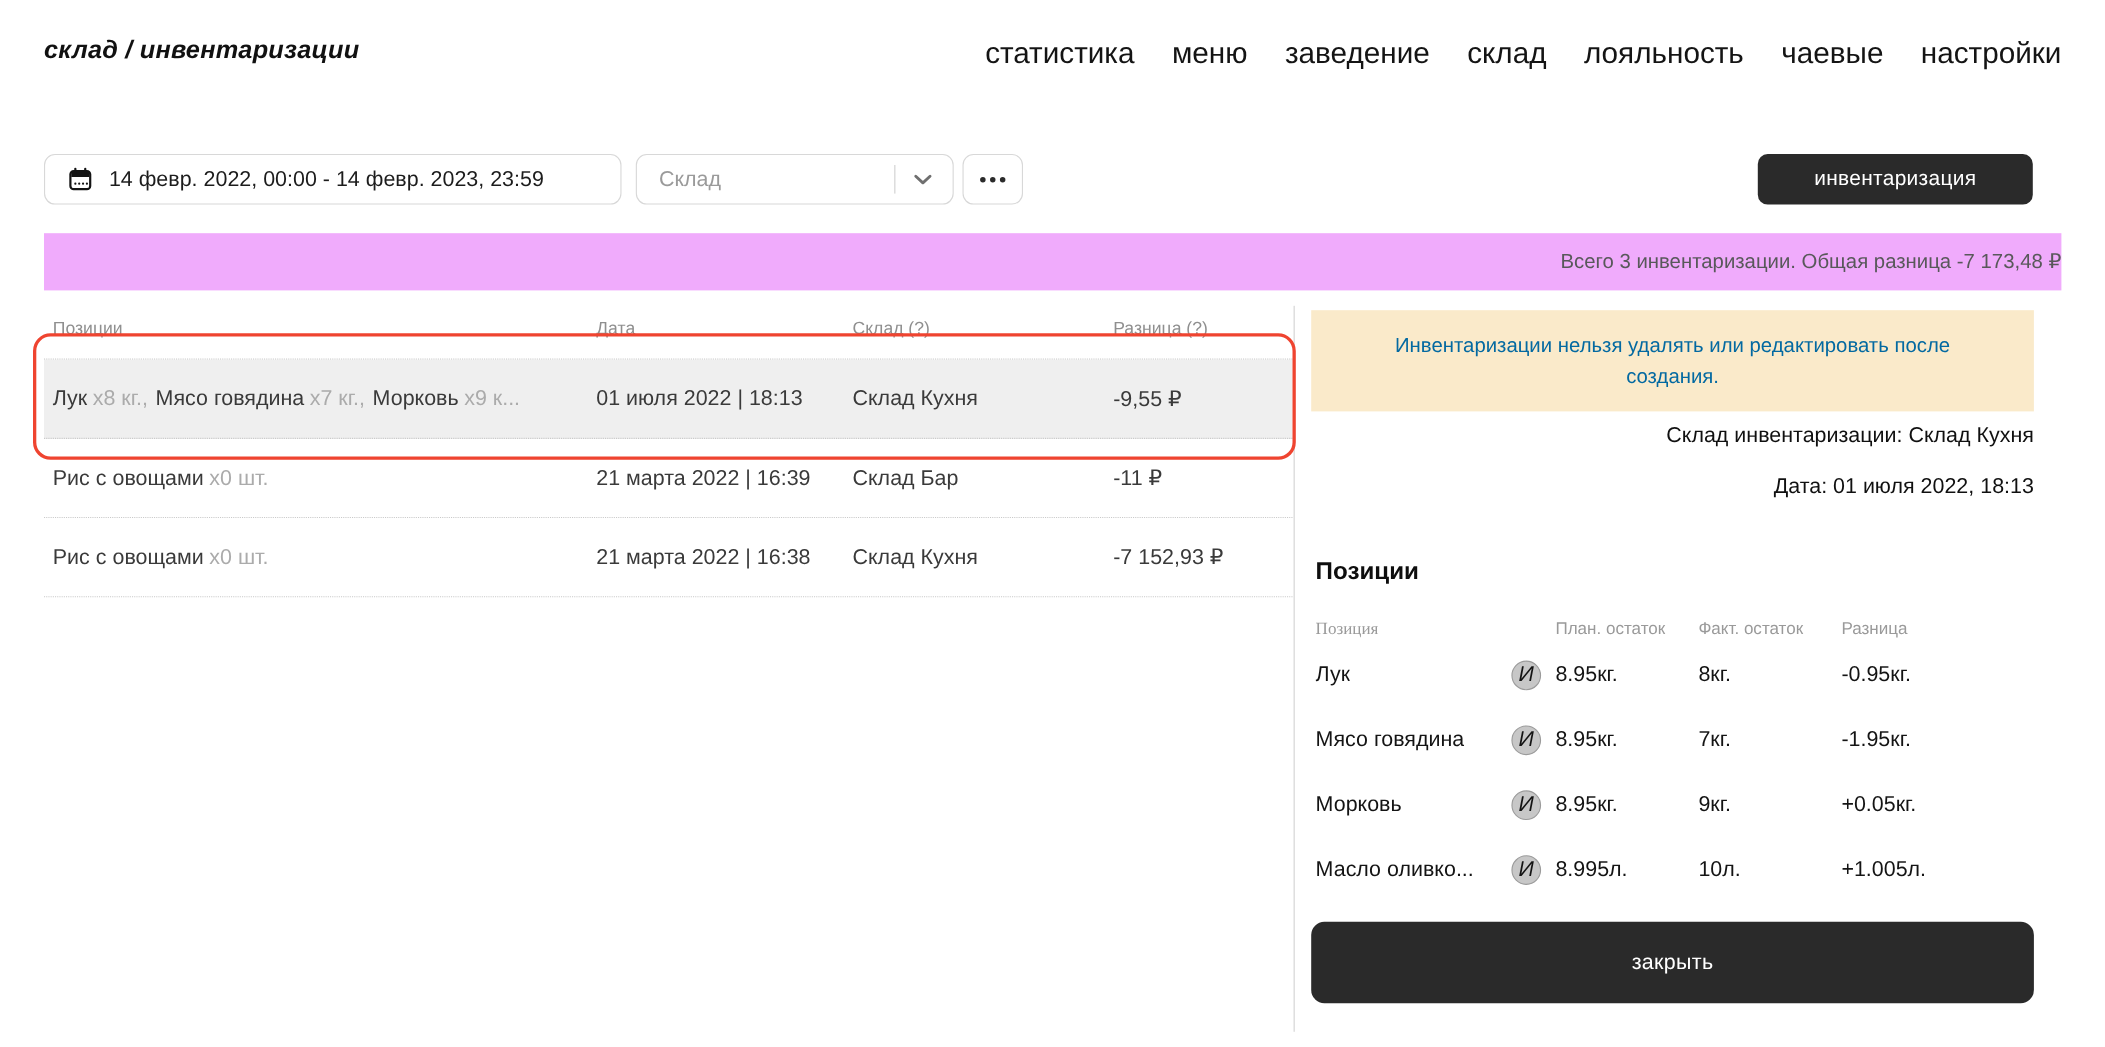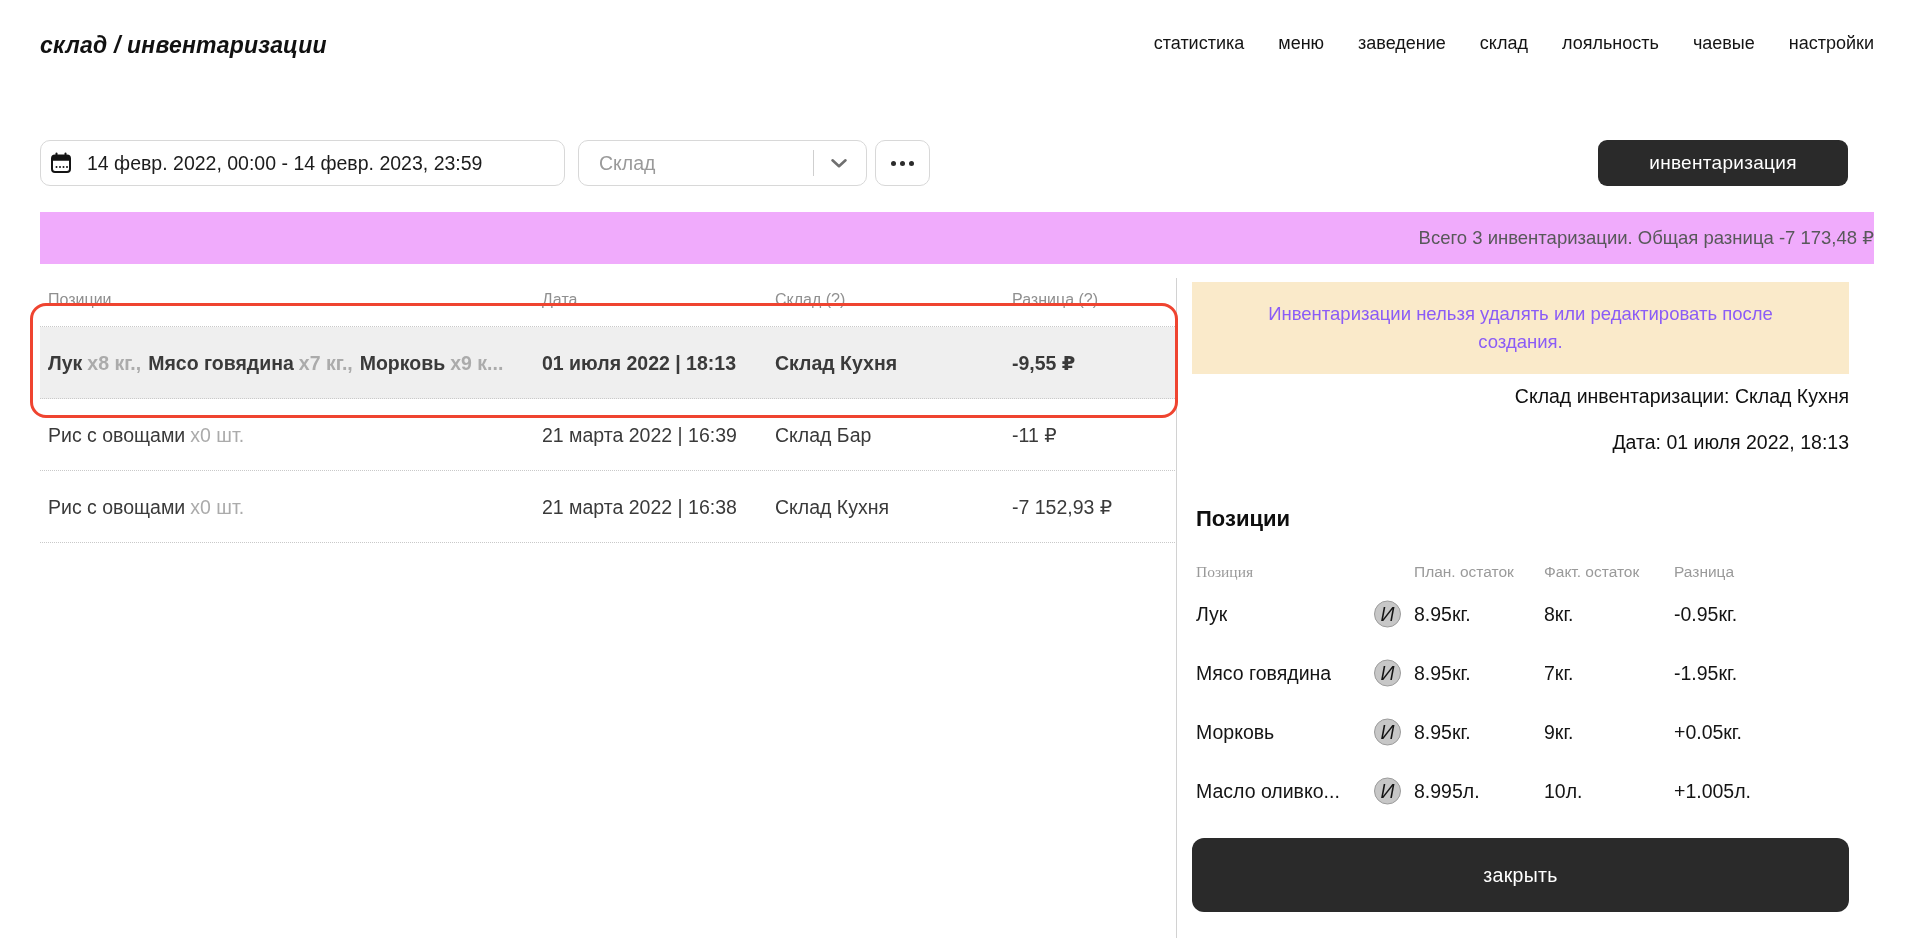--- a/index.html
+++ b/index.html
@@ -3,64 +3,64 @@
 <meta charset="utf-8">
 <style>
   * { margin:0; padding:0; box-sizing:border-box; }
   html,body { background:#ffffff; }
   body { font-family:"Liberation Sans","DejaVu Sans",sans-serif; color:#2e2e2e; }
   .screen { position:relative; width:1914px; height:952px; background:#fff; overflow:hidden; }
 
   
   .page-title { position:absolute; left:40px; top:32px; font-size:23px; font-weight:700; color:#111; letter-spacing:.2px;font-style:italic; }
   .main-nav { position:absolute; right:40px; top:33px; display:flex; gap:34px; }
-  .main-nav a { font-size:18px; color:#141414; text-decoration:none; cursor:pointer; }
+  .main-nav a { font-size:27px; color:#141414; text-decoration:none; cursor:pointer; }
 
   
   .filter-row { position:absolute; left:0; top:140px; width:100%; height:46px; }
   .ctrl { position:absolute; top:0; height:46px; border:1px solid #d8d8d8; border-radius:10px; background:#fff; display:flex; align-items:center; }
-  .date-btn { left:40px; width:525px; padding-left:8px; gap:14px; cursor:pointer; }
+  .date-btn { left:40px; width:525px; padding-left:20px; gap:14px; cursor:pointer; }
   .date-btn .dtext { font-size:19.5px; color:#1c1c1c; white-space:nowrap; }
   .wh-select { left:578px; width:289px; padding-left:20px; cursor:pointer; }
   .wh-select .ph { font-size:19.5px; color:#9a9a9a; flex:1; }
   .wh-select .vsep { width:1px; height:26px; background:#cfcfcf; margin-right:12px; }
   .wh-select .chev { margin-right:14px; display:flex; }
   .more-btn { left:875px; width:55px; justify-content:center; gap:4px; cursor:pointer; }
   .more-btn i { width:5px; height:5px; border-radius:50%; background:#2b2b2b; display:block; }
   .dark-btn { background:#2a2a2a; color:#fff; border:none; border-radius:9px; font-family:inherit; cursor:pointer; }
   .inv-btn { position:absolute; left:1598px; top:0; width:250px; height:46px; font-size:19px; letter-spacing:.3px; }
 
   
   .summary-bar { position:absolute; left:40px; top:212px; width:1834px; height:52px; background:#f0abfc; display:flex; align-items:center; justify-content:flex-end; }
   .summary-bar span { font-size:18.5px; color:#58585a; }
 
   
   .list { position:absolute; left:40px; top:283px; width:1135px; }
   .lheader { position:relative; height:44px; border-bottom:1px dotted #c9c9c9; }
   .lheader span { position:absolute; top:8px; font-size:16px; color:#8f8f8f; }
   .lrow { position:relative; height:72px; border-bottom:1px dotted #c9c9c9; cursor:pointer; }
-  .lrow.selected { background:#efefef;font-weight:bold; }
+  .lrow.selected { background:#efefef; }
   .cell { position:absolute; top:50%; transform:translateY(-50%); font-size:19.5px; color:#3a3a3a; white-space:nowrap; }
   .c-pos { left:8px; } .h-pos { left:8px; }
   .c-date { left:502px; } .h-date { left:502px; }
   .c-wh { left:735px; } .h-wh { left:735px; }
   .c-diff { left:972px; } .h-diff { left:972px; }
   .pname { color:#3a3a3a; margin-right:5px; }
   .pqty { color:#ababab; margin-right:7px; }
 
   
   .red-annot { position:absolute; left:30px; top:303px; width:1148px; height:115px; border:3px solid #ef4430; border-radius:16px; pointer-events:none; z-index:6; }
 
   
   .v-divider { position:absolute; left:1176px; top:278px; width:1px; height:660px; background:#d2d2d2; }
 
   
   .detail { position:absolute; left:1192px; top:282px; width:657px; }
   .notice { position:absolute; left:0; top:0; width:657px; height:92px; background:#faeaca; display:flex; align-items:center; justify-content:center; text-align:center; padding:10px 46px; }
-  .notice span { font-size:18.5px; line-height:28px; color:#8b5cf6; }
+  .notice span { font-size:18.5px; line-height:28px; color:#0369a1; }
   .info-line { position:absolute; right:0; text-align:right; font-size:19.5px; color:#101010; white-space:nowrap; }
   .info-wh { top:103px; } .info-date { top:149px; }
   .pos-title { position:absolute; left:4px; top:224px; font-size:22px; font-weight:700; color:#0e0e0e; }
   .pcols span { position:absolute; top:281px; font-size:15.5px; color:#9a9a9a; white-space:nowrap; }
   .ph-name { left:4px;font-family:Liberation Serif, serif; } .ph-plan { left:222px; } .ph-fact { left:352px; } .ph-diff { left:482px; }
   .prow { position:absolute; left:0; width:657px; height:34px; }
   .prow .pc { position:absolute; top:50%; transform:translateY(-50%); font-size:19.5px; color:#141414; white-space:nowrap; }
   .pc-name { left:4px; max-width:172px; overflow:hidden; text-overflow:ellipsis; }
   .pc-badge { left:182px; }
   .pc-plan { left:222px; } .pc-fact { left:352px; } .pc-diff { left:482px; }

